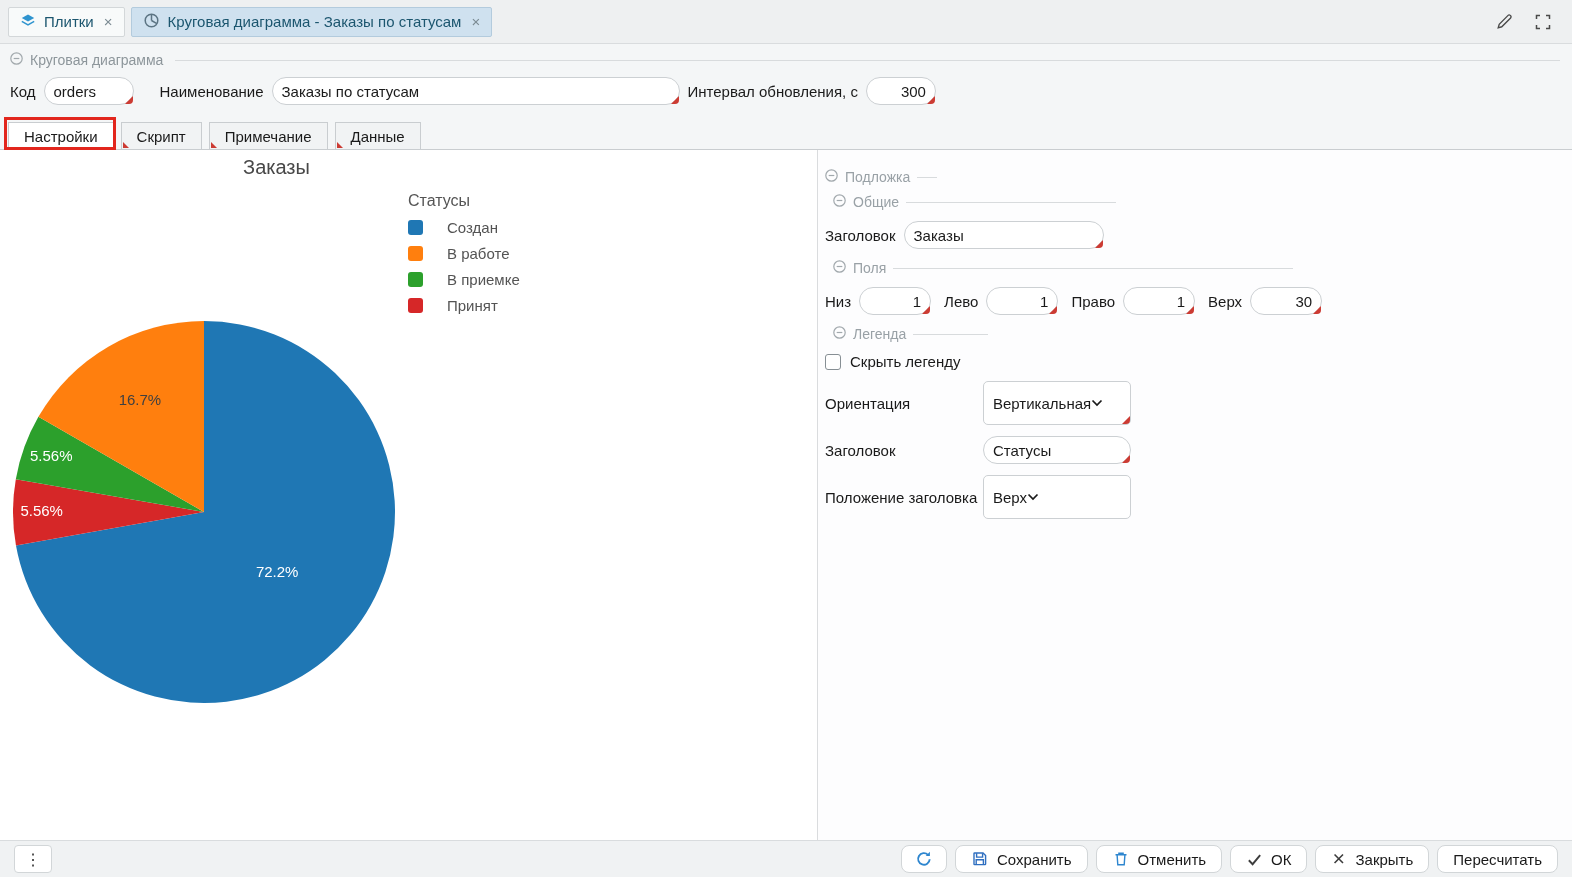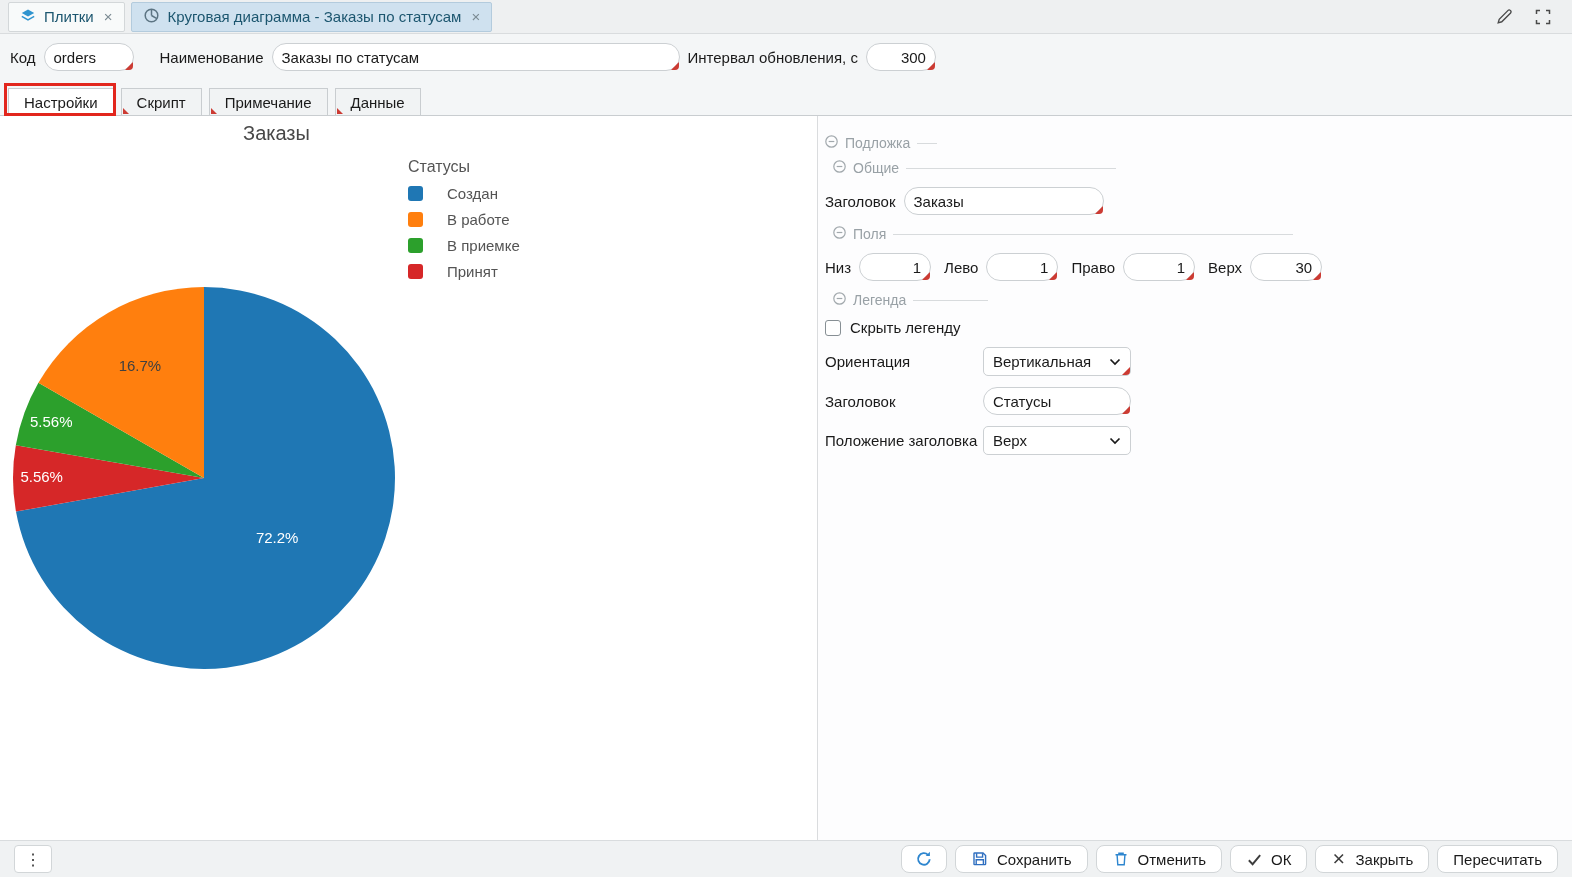--- a/index.html
+++ b/index.html
@@ -1,21 +1,21 @@
 <!DOCTYPE html>
 <html><head>
 <meta charset="utf-8">
 <style>
   *{box-sizing:border-box;margin:0;padding:0}
   html,body{width:1572px;height:877px}
   body{font-family:"Liberation Sans",sans-serif;font-size:15px;color:#1a1a1a;background:#fff;overflow:hidden}
   .app{width:1572px;height:877px;display:flex;flex-direction:column;background:#fff}
 
   
-  .tabbar{height:34px;background:#eef0f1;border-bottom:1px solid #d9dcde;display:flex;align-items:center;padding:0 10px 0 8px;flex:0 0 auto}
+  .tabbar{height:44px;background:#eef0f1;border-bottom:1px solid #d9dcde;display:flex;align-items:center;padding:0 10px 0 8px;flex:0 0 auto}
   .wtab{display:flex;align-items:center;gap:8px;height:30px;padding:0 11px;border:1px solid #d3d7d9;background:#f8fafa;border-radius:2px;margin-right:6px;color:#1c566f;cursor:default;white-space:nowrap}
   .wtab.active{background:#cfe1ef;border-color:#b3cbdd}
   .wtab-close{color:#7b8a92;font-size:15px;margin-left:2px;cursor:pointer}
   .topbar-icons{margin-left:auto;display:flex;gap:20px;align-items:center;padding-right:10px}
   .topbar-icons svg{display:block}
 
   
   .header-area{background:#f4f6f7;flex:0 0 auto}
   .ggroup{display:flex;align-items:center;gap:7px;padding:8px 12px 0 10px;color:#8d969b;font-size:14px}
   .ggroup .gline{flex:1;height:1px;background:#d8dbdd;margin-left:5px}
@@ -53,21 +53,21 @@
   .pgroup{display:flex;align-items:center;gap:7px;color:#99a1a6;font-size:14px;margin:7px 0 9px}
   .pgroup.sub{margin-left:8px}
   .pline{height:1px;background:#d8dbdd}
   .ln-a{width:20px}.ln-b{width:210px}.ln-c{width:400px}.ln-d{width:75px}
   .prow{display:flex;align-items:center;margin:11px 0}
   .plabel{color:#1a1a1a;margin-right:8px;white-space:nowrap}
   .lcol{width:158px;flex:0 0 auto;margin-right:0}
   .w-title{width:200px}
   .m-input{width:72px;text-align:right}
   .gap-m{margin-left:13px}
-  .select{width:148px;height:29px;border:1px solid #ccd0d3;border-radius:5px;background:#fff;display:flex;align-items:center;justify-content:space-between;padding:0 9px;position:relative;cursor:pointer}
+  .select{width:148px;height:44px;border:1px solid #ccd0d3;border-radius:5px;background:#fff;display:flex;align-items:center;padding:0 9px;position:relative;cursor:pointer}
   .w-sel-title{width:148px}
   .cb{width:16px;height:16px;border:1px solid #878f94;border-radius:3px;background:#fff;flex:0 0 auto;margin-right:9px;cursor:pointer}
 
   
   .footer{flex:0 0 auto;height:37px;background:#f0f2f3;border-top:1px solid #d9dcde;display:flex;align-items:center;padding:0 14px}
   .btn{height:28px;background:#fff;border:1px solid #d2d6d8;border-radius:8px;display:flex;align-items:center;gap:8px;padding:0 15px;font-size:15px;color:#1a1a1a;cursor:pointer;white-space:nowrap}
   .btn svg{display:block}
   .btn.icon-only{width:46px;justify-content:center;padding:0}
   .menu-btn{width:38px;height:28px;background:#fff;border:1px solid #d2d6d8;border-radius:4px;display:flex;align-items:center;justify-content:center;font-size:16px;color:#333;cursor:pointer}
   .footer-right{margin-left:auto;display:flex;gap:8px;align-items:center}
@@ -106,20 +106,30 @@
       </span>
       <span>
         <svg width="18" height="18" viewBox="0 0 18 18">
             <path d="M2.5 6V2.5H6M12 2.5h3.5V6M15.5 12v3.5H12M6 15.5H2.5V12" fill="none" stroke="#4a4a4a" stroke-width="1.5"></path>
           </svg>
       </span>
     </div>
   </div>
 
   <div class="header-area">
+    <div class="ggroup">
+      <span>
+        <svg width="13" height="13" viewBox="0 0 13 13">
+            <circle cx="6.5" cy="6.5" r="5.7" fill="none" stroke="#a2a9ad" stroke-width="1.2"></circle>
+            <path d="M3.7 6.5h5.6" stroke="#a2a9ad" stroke-width="1.2"></path>
+          </svg>
+      </span>
+      <span>Круговая диаграмма</span>
+      <span class="gline"></span>
+    </div>
     <div class="form-row">
       <span class="flabel">Код</span>
       <span class="fld corner"><input class="tinput w-code" value="orders" style=""></span>
       <span class="flabel gap-l">Наименование</span>
       <span class="fld corner"><input class="tinput w-name" value="Заказы по статусам" style=""></span>
       <span class="flabel">Интервал обновления, с</span>
       <span class="fld corner"><input class="tinput num w-int" value="300" style=""></span>
     </div>
     <div class="tabstrip">
       <div class="ctab active">

